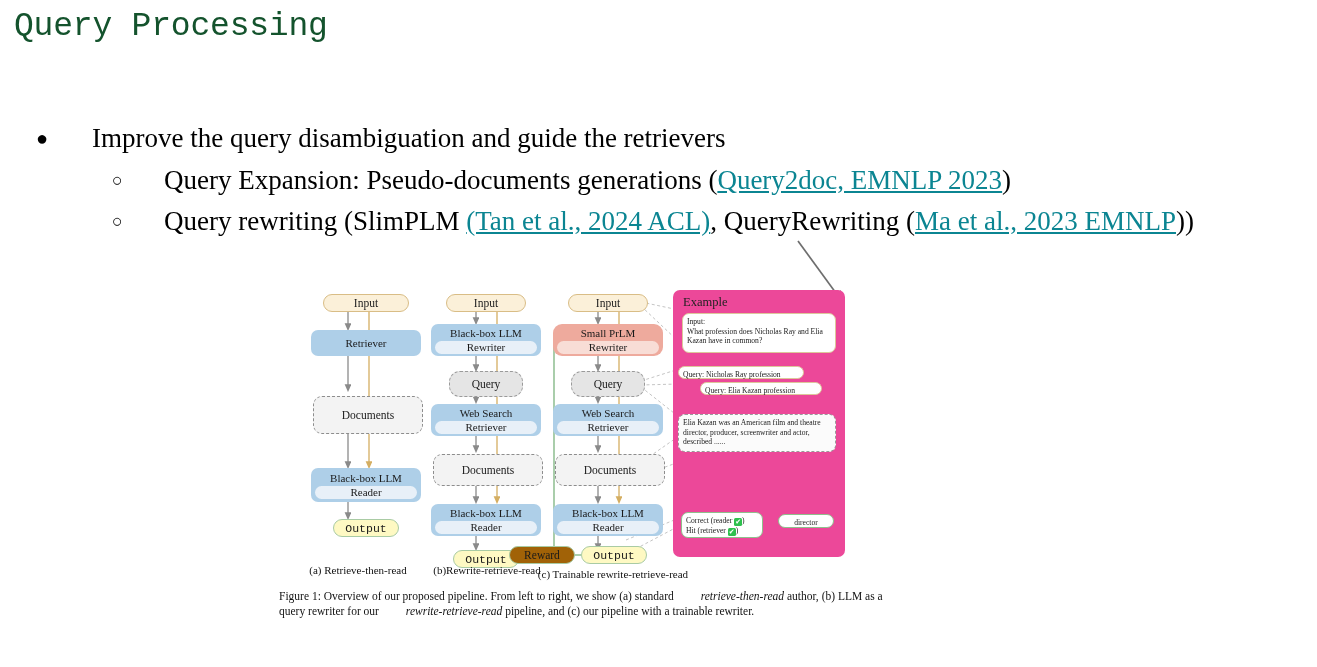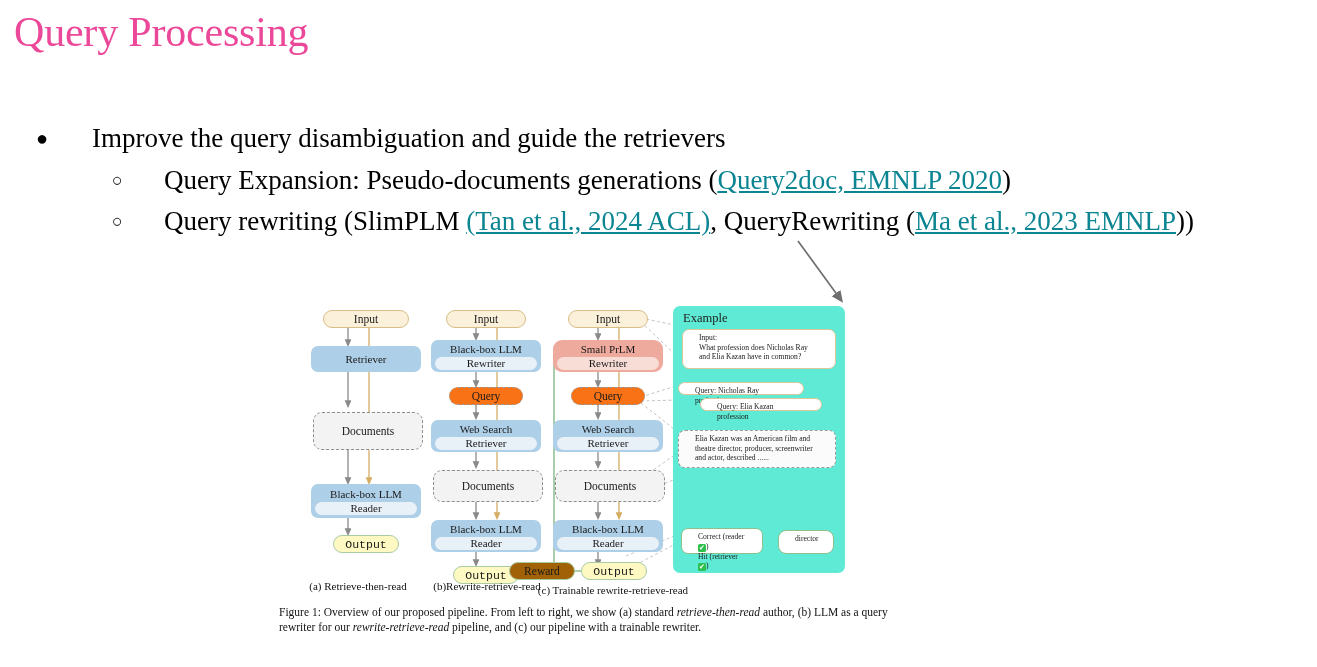--- a/index.html
+++ b/index.html
@@ -15,25 +15,25 @@
     overflow: hidden;
     font-family: "Liberation Serif", "DejaVu Serif", serif;
     color: #000000;
   }
 
   
   #slide-title {
     position: absolute;
     left: 14px;
     top: 8px;
-    font-family: Liberation Serif, serif;
-    font-size: 42px;
+    font-family: Liberation Mono, monospace;
+    font-size: 33px;
     font-weight: 400;
     line-height: 1.15;
-    color: #ec4899;
+    color: #14532d;
     letter-spacing: -0.2px;
     white-space: nowrap;
   }
 
   
   #bullets {
     position: absolute;
     left: 24px;
     top: 118px;
     width: 1270px;
@@ -80,21 +80,21 @@
     top: 238px;
     width: 70px;
     height: 72px;
     pointer-events: none;
   }
 
   
   #figure {
     position: absolute;
     left: 275px;
-    top: 302px;
+    top: 286px;
     width: 620px;
     height: 350px;
   }
   #fig-diagram {
     position: absolute;
     left: 0; top: 0;
     width: 620px;
     height: 290px;
   }
   .flow-col {
@@ -129,24 +129,24 @@
     width: 74px;
   }
   .n-input {
     background: #fbf0d9;
     border: 1px solid #d9bd86;
     border-radius: 11px;
     height: 18px;
     font-size: 11.5px;
   }
   .n-query {
-    background: #f97316;
+    background: #e5e5e5;
     border: 1px dashed #9a9a9a;
     border-radius: 11px;
-    height: 18px;
+    height: 26px;
     font-size: 11.5px;
   }
   .n-blue {
     background: #aecfe8;
     border-radius: 7px;
   }
   .n-red {
     background: #eeaa9d;
     border-radius: 9px;
   }
@@ -192,40 +192,40 @@
     color: #111;
   }
 
   
   #example-panel {
     position: absolute;
     left: 398px;
     top: 4px;
     width: 172px;
     height: 267px;
-    background: #5eead4;
+    background: #ec4899;
     border-radius: 7px;
   }
   #example-title {
     position: absolute;
     left: 10px;
     top: 5px;
     font-size: 12.5px;
     color: #222;
   }
   .ex-box {
     position: absolute;
     box-sizing: border-box;
     background: #ffffff;
     border: 1px solid #dcc79a;
     border-radius: 7px;
     font-size: 7.6px;
     line-height: 9.6px;
     color: #1a1a1a;
-    padding: 3px 16px;
+    padding: 3px 4px;
     text-align: left;
   }
   .ex-box.dashed {
     border: 1px dashed #9a9a9a;
     background: #fbfbfb;
   }
   .ex-box.greenb {
     border: 1px solid #8fbf8c;
     background: #ffffff;
   }
@@ -247,39 +247,39 @@
   #fig-caption {
     position: absolute;
     left: 4px;
     top: 303px;
     width: 612px;
     font-size: 11.5px;
     line-height: 15px;
     text-align: left;
     color: #111;
   }
-  #fig-caption i { font-style: italic; }
+  #fig-caption i { font-style: italic; margin-left: 24px; }
 
   svg { display: block; }
 </style>
 </head>
 <body>
 
 <div id="slide-title">Query Processing</div>
 
 <div id="bullets">
 
   <div class="lvl1">
     <span class="mark">●</span>
     <span>Improve the query disambiguation and guide the retrievers</span>
   </div>
 
   <div class="lvl2">
     <span class="mark">○</span>
-    <span>Query Expansion: Pseudo-documents generations (</span><a class="lnk" href="#">Query2doc, EMNLP 2020</a><span>)</span>
+    <span>Query Expansion: Pseudo-documents generations (</span><a class="lnk" href="#">Query2doc, EMNLP 2023</a><span>)</span>
   </div>
 
   <div class="lvl2">
     <span class="mark">○</span>
     <span>Query rewriting (SlimPLM </span><a class="lnk" href="#">(Tan et al., 2024 ACL)</a><span>, QueryRewriting (</span><a class="lnk" href="#">Ma et al., 2023 EMNLP</a><span>))</span>
   </div>
 </div>
 
 <svg id="pointer-arrow" viewBox="0 0 70 72">
   <defs>
@@ -415,21 +415,21 @@
 
       <div class="ex-box greenb" style="left:8px;top:222px;width:82px;height:26px;">
         <div>
           <span>Correct (reader </span><span class="ck">✔</span><span>)</span>
         </div>
         <div>
           <span>Hit (retriever </span><span class="ck">✔</span><span>)</span>
         </div>
       </div>
 
-      <div class="ex-box greenb" style="left:105px;top:224px;width:56px;height:24px;
+      <div class="ex-box greenb" style="left:105px;top:224px;width:56px;height:14px;
                   text-align:center;border-radius:8px;">director</div>
     </div>
   </div>
 
   <div id="fig-caption">
     <span>Figure 1:  Overview of our proposed pipeline. From left to right, we show (a) standard </span><i>retrieve-then-read</i><span> author,</span>
     <span>(b) LLM as a query rewriter for our </span><i>rewrite-retrieve-read</i><span> pipeline, and (c) our pipeline with a trainable rewriter.</span>
   </div>
 </div>
 

